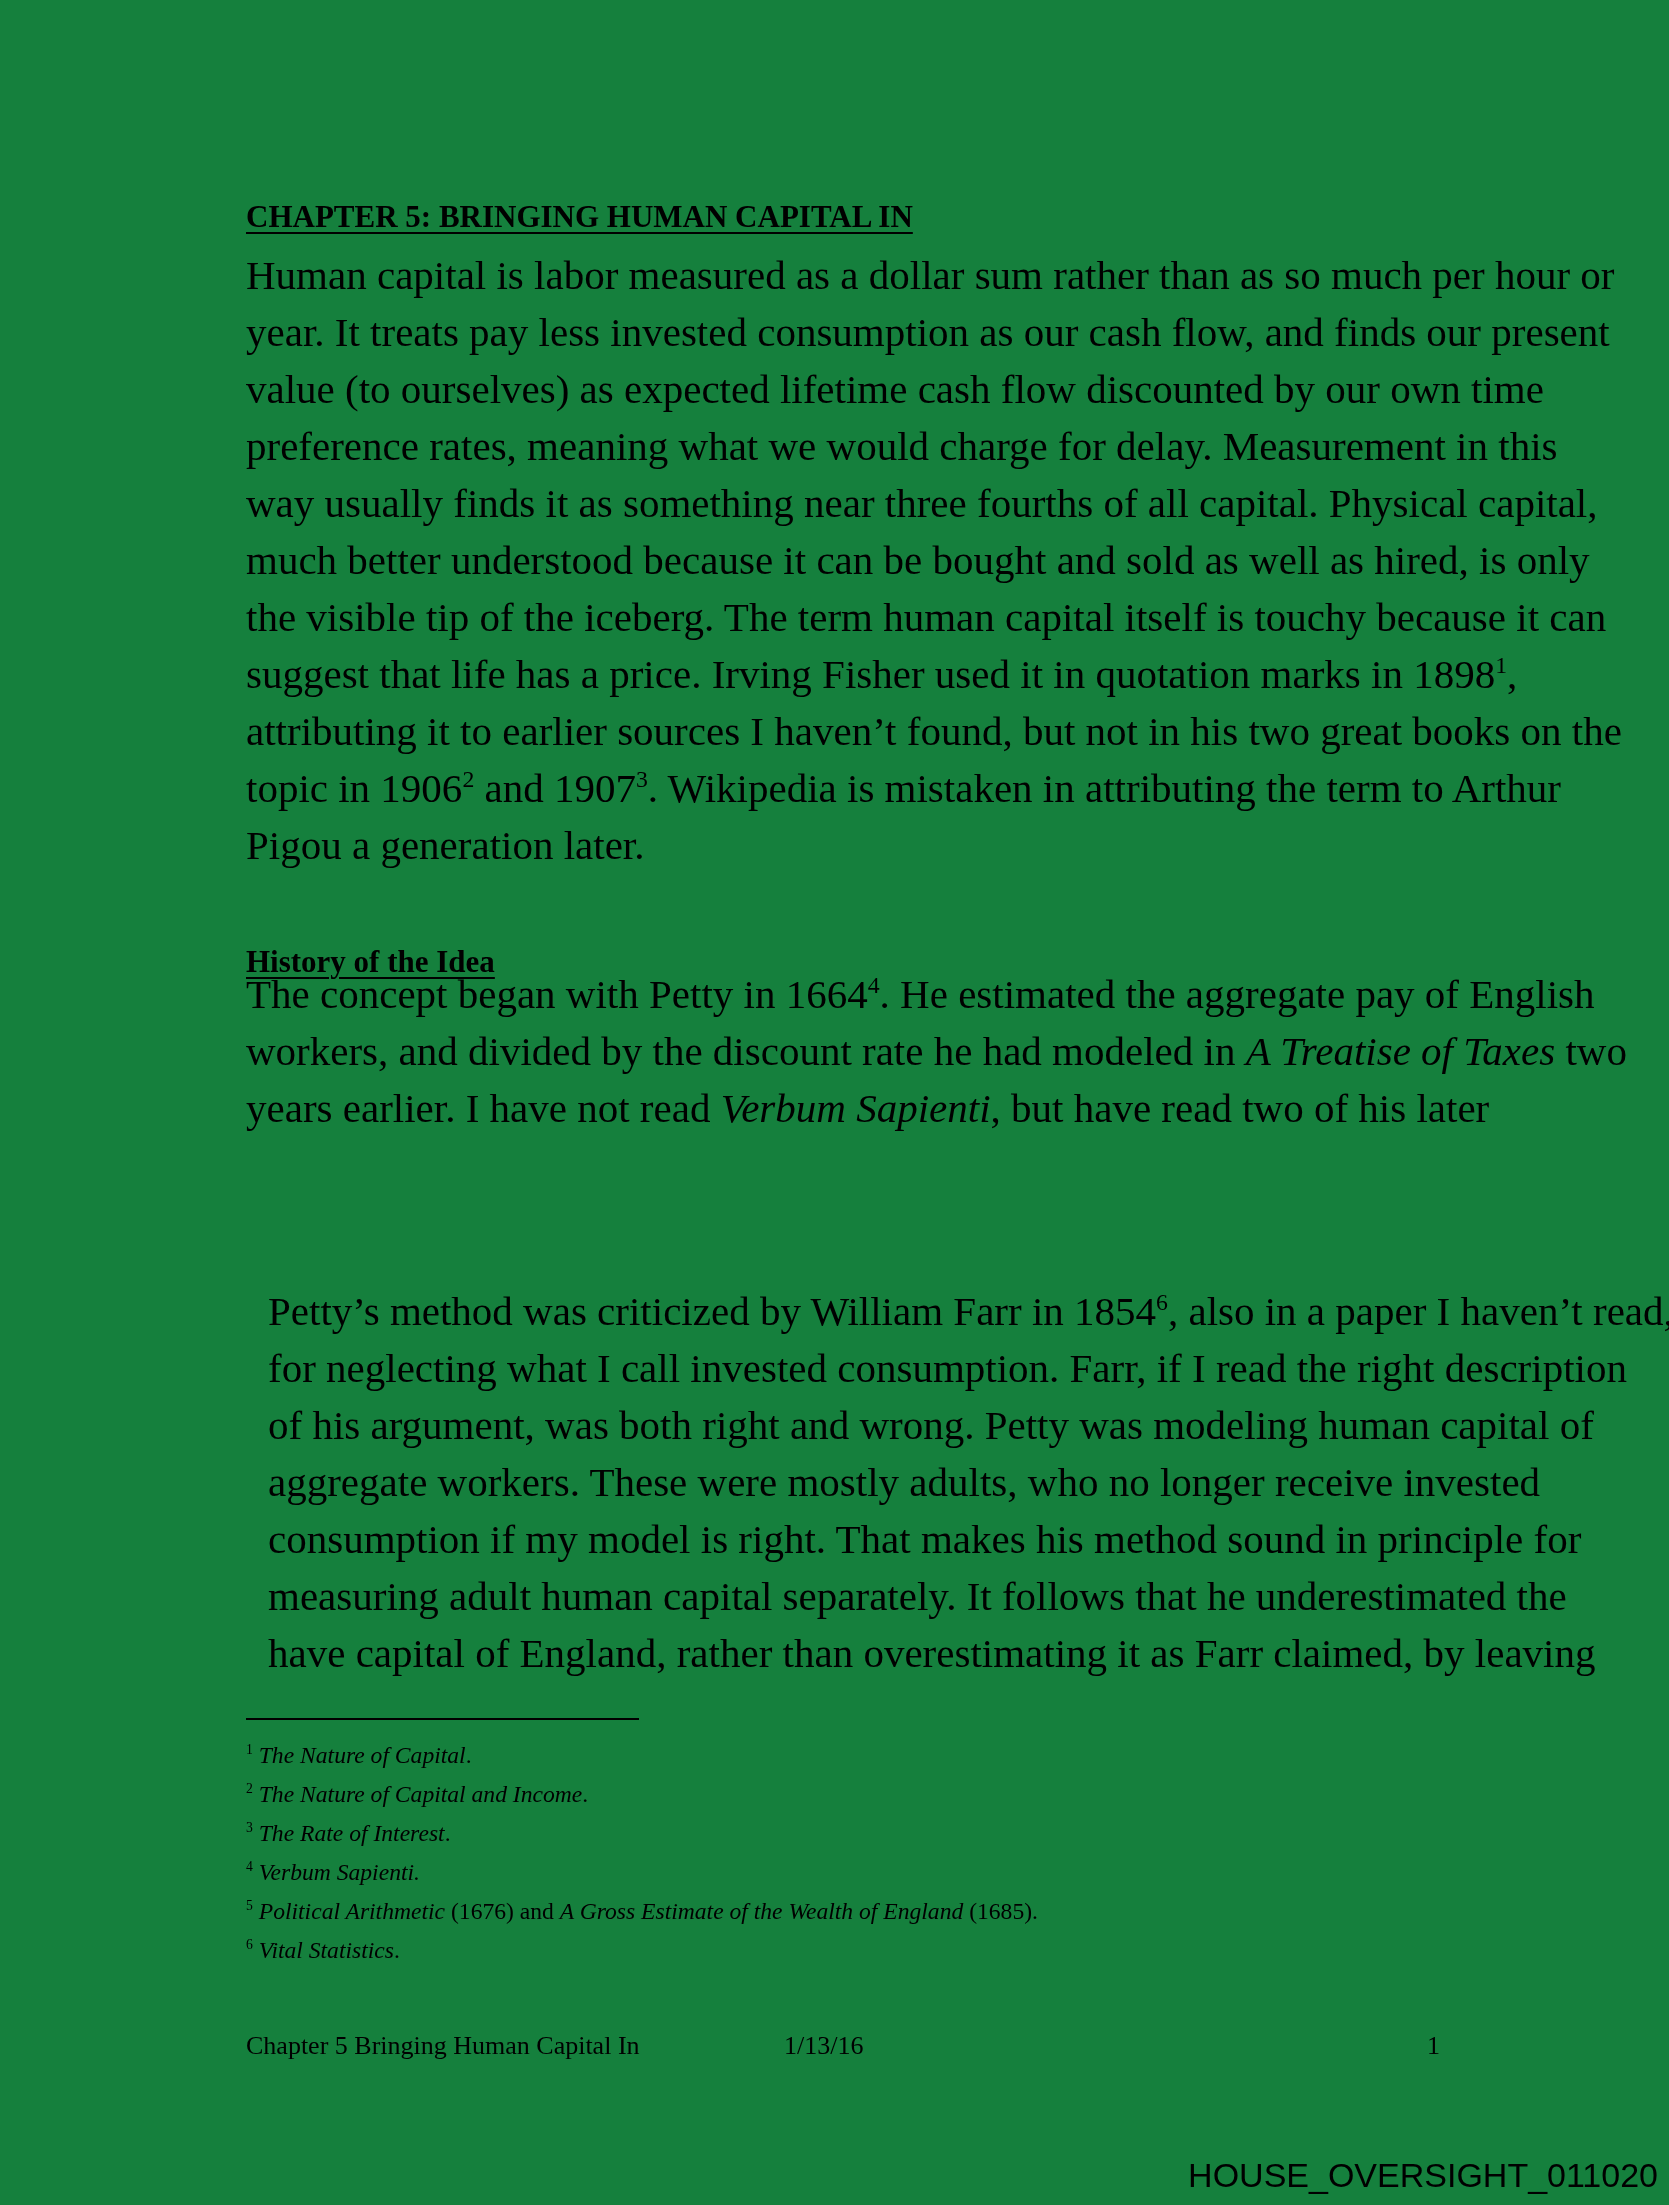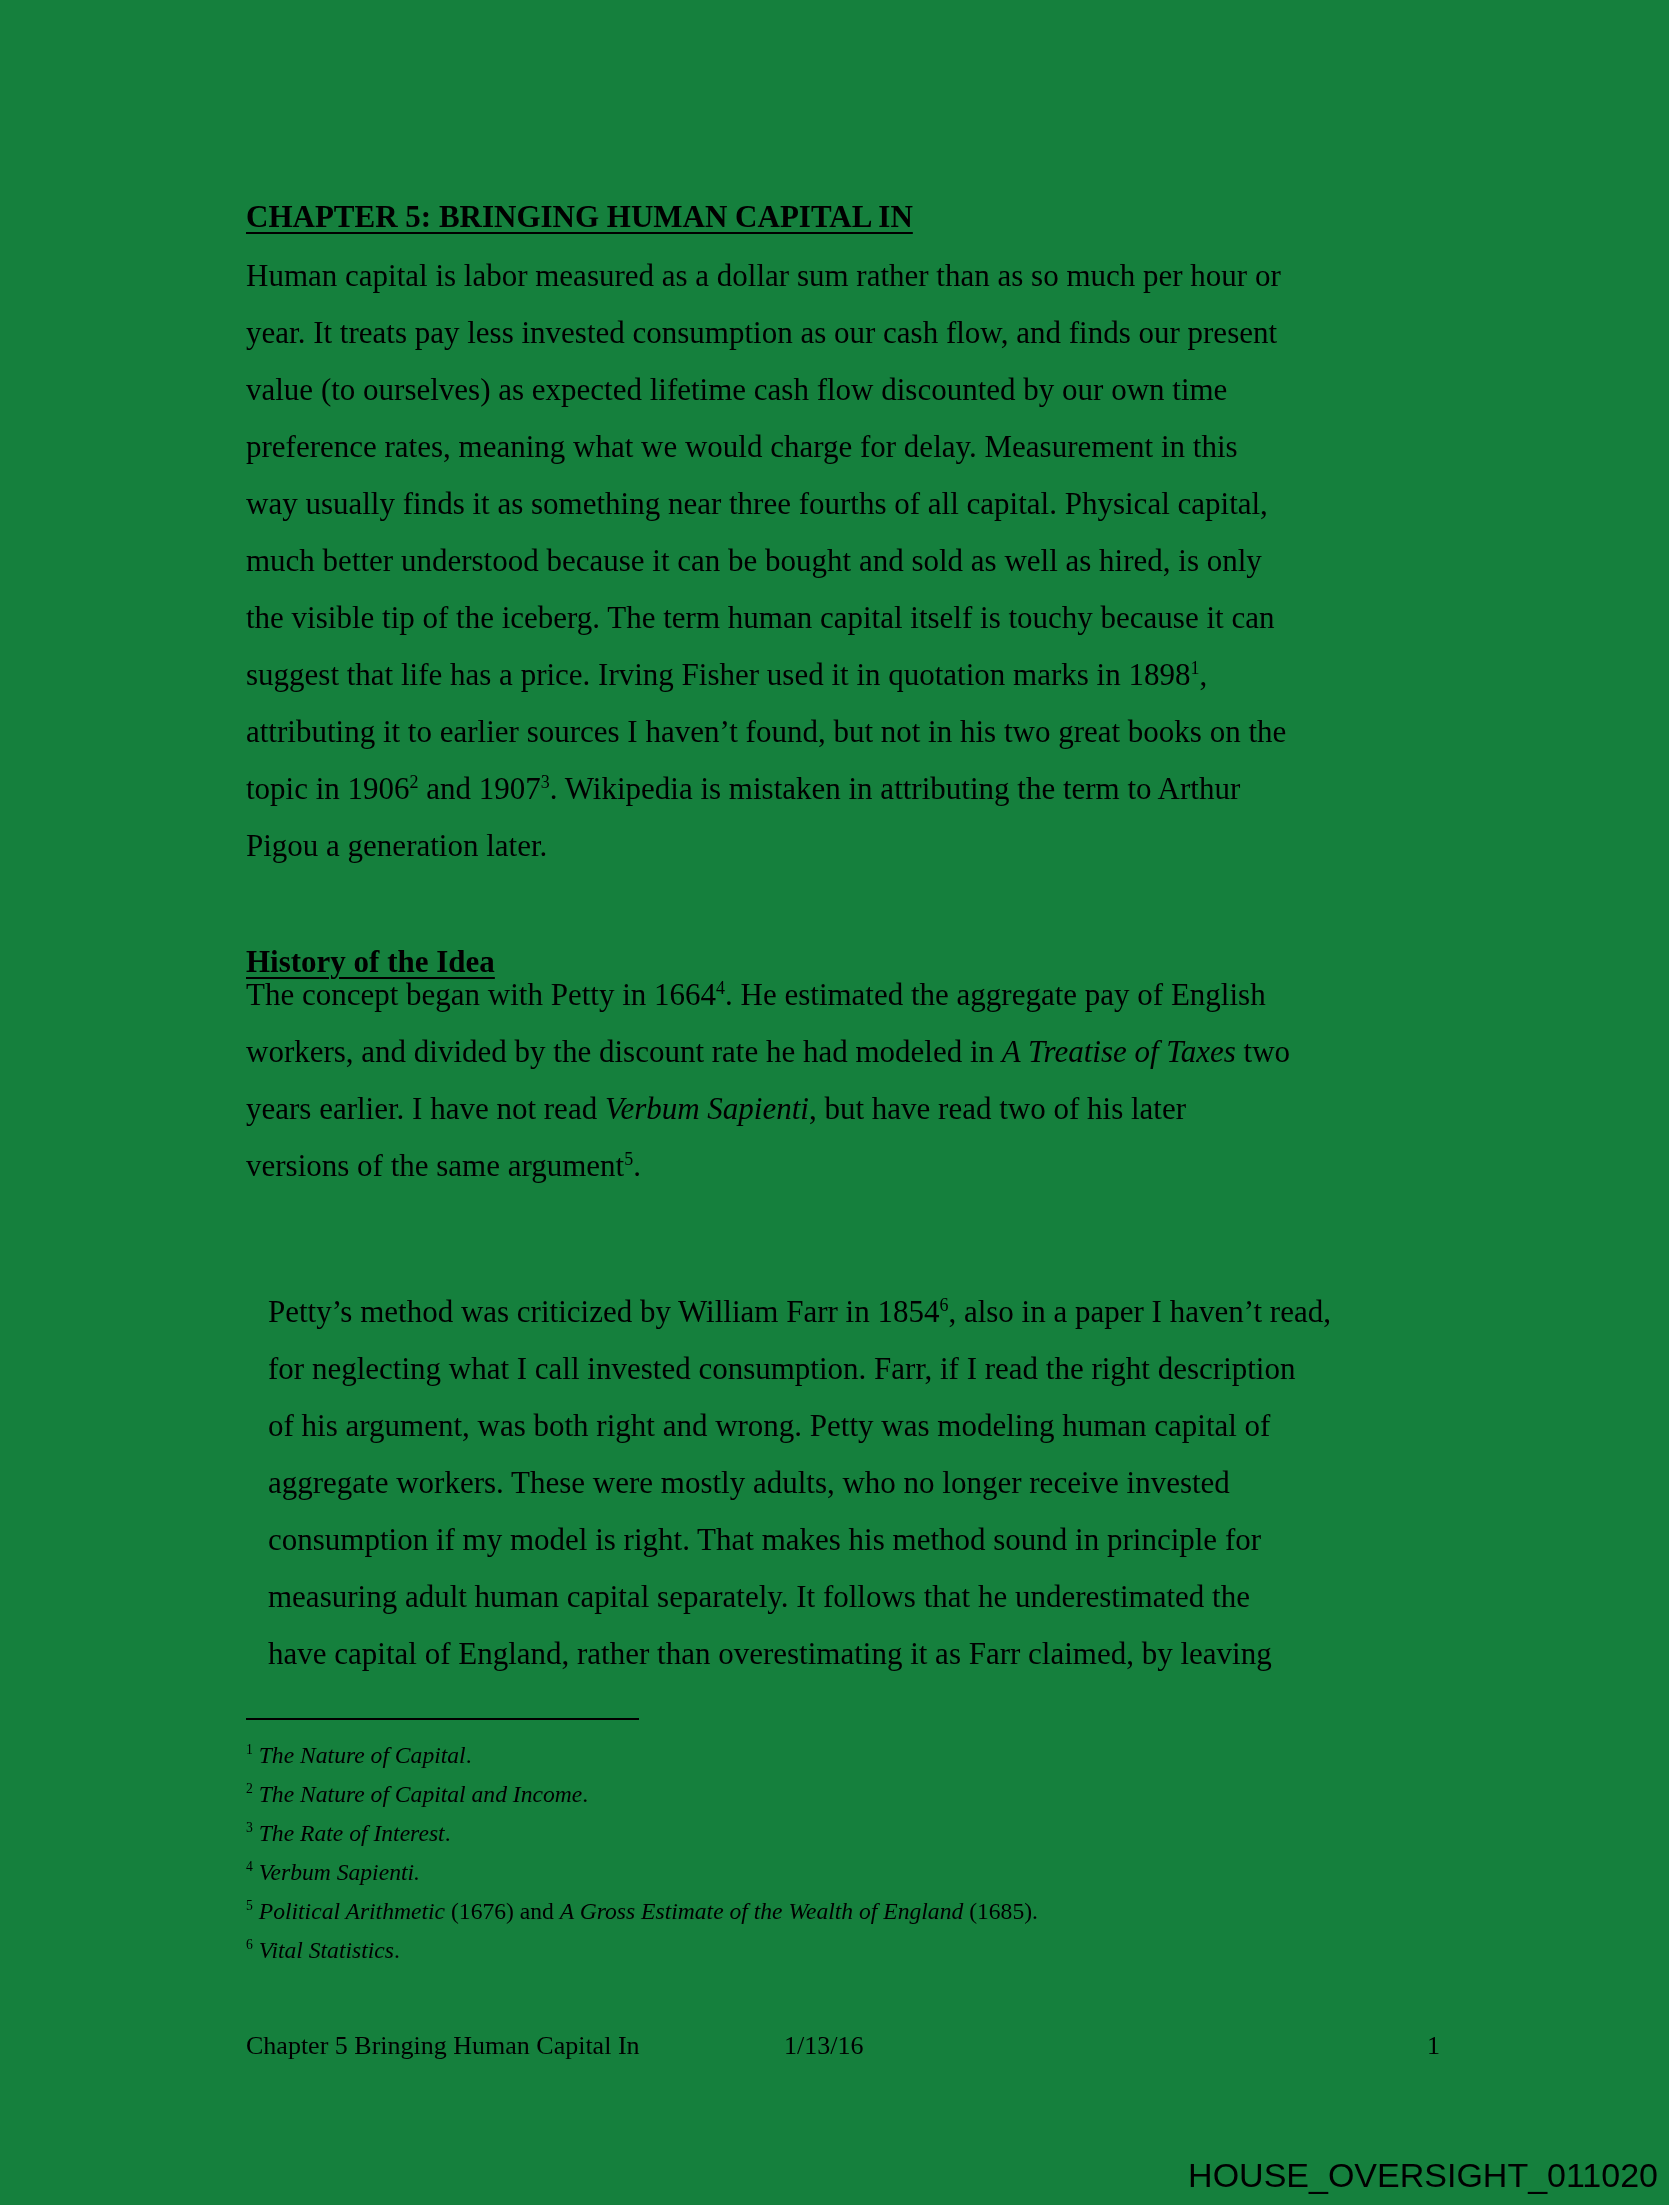--- a/index.html
+++ b/index.html
@@ -26,21 +26,21 @@
   h2.section-heading {
     margin: 0;
     font-size: 31px;
     font-weight: bold;
     line-height: 39px;
     text-decoration: underline;
     text-decoration-thickness: 2px;
     text-underline-offset: 4.6px;
     white-space: pre;
   }
-  .para { font-size: 31px; }
+  .para { font-size: 41px; }
   .para .ln { height: 57px; line-height: 57px; white-space: pre; }
   .footnotes { font-size: 23.6px; font-family: Liberation Serif, serif; }
   .footnotes .ln { height: 39px; line-height: 39px; white-space: pre; }
   .it { font-style: italic; }
   sup.sup { font-size: 0.58em; vertical-align: super; line-height: 0; }
   .fn-separator {
     position: absolute;
     left: 246px; top: 1718px;
     width: 393px; height: 2px;
     background: #000000;
@@ -78,21 +78,20 @@
       <div class="ln"><span>topic in 1906</span><sup class="sup">2</sup><span> and 1907</span><sup class="sup">3</sup><span>. Wikipedia is mistaken in attributing the term to Arthur</span></div>
       <div class="ln"><span>Pigou a generation later.</span></div>
     </div>
 
   <h2 class="section-heading abs" style="top:942px;">History of the Idea</h2>
 
   <div class="para abs" style="top:966px;">
       <div class="ln"><span>The concept began with Petty in 1664</span><sup class="sup">4</sup><span>. He estimated the aggregate pay of English</span></div>
       <div class="ln"><span>workers, and divided by the discount rate he had modeled in </span><span class="it">A Treatise of Taxes</span><span> two</span></div>
       <div class="ln"><span>years earlier. I have not read </span><span class="it">Verbum Sapienti</span><span>, but have read two of his later</span></div>
-      <div class="ln"><span>versions of the same argument</span><sup class="sup">5</sup><span>.</span></div>
     </div>
 
   <div class="para abs" style="top:1283px;margin-left:22px;">
       <div class="ln"><span>Petty’s method was criticized by William Farr in 1854</span><sup class="sup">6</sup><span>, also in a paper I haven’t read,</span></div>
       <div class="ln"><span>for neglecting what I call invested consumption. Farr, if I read the right description</span></div>
       <div class="ln"><span>of his argument, was both right and wrong. Petty was modeling human capital of</span></div>
       <div class="ln"><span>aggregate workers. These were mostly adults, who no longer receive invested</span></div>
       <div class="ln"><span>consumption if my model is right. That makes his method sound in principle for</span></div>
       <div class="ln"><span>measuring adult human capital separately. It follows that he underestimated the</span></div>
       <div class="ln"><span>have capital of England, rather than overestimating it as Farr claimed, by leaving</span></div>

